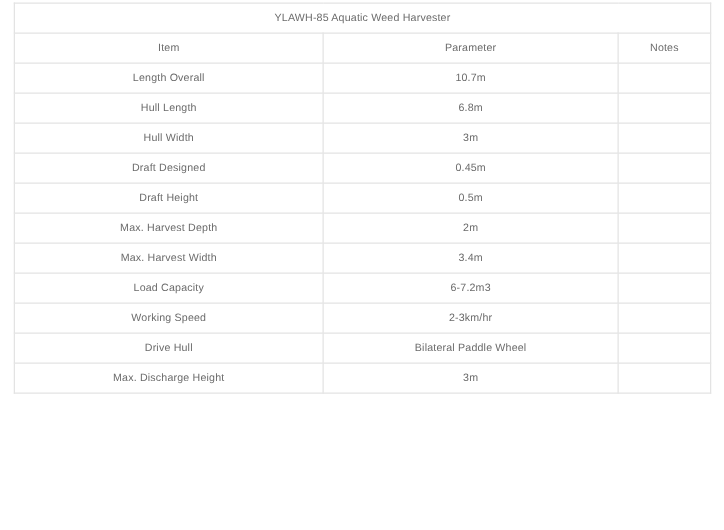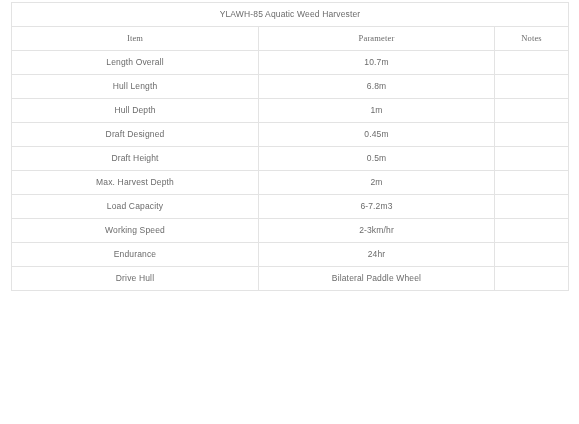--- a/index.html
+++ b/index.html
@@ -47,21 +47,20 @@
   }
   .title-cell {
     height: 22px;
     font-size: 8.5px;
     color: #6b6b6b;
   }
   .head-cell {
     height: 23px;
     font-size: 8.5px;
     color: #6b6b6b;
-    font-family: Liberation Serif, serif;
   }
   .notes-cell {
     font-size: 8.5px;
   }
 </style>
 </head>
 <body>
 
 <div class="page">
   <table class="spec-table">
@@ -84,54 +83,59 @@
         <td>Length Overall</td>
         <td>10.7m</td>
         <td class="notes-cell"></td>
       </tr>
       <tr>
         <td>Hull Length</td>
         <td>6.8m</td>
         <td class="notes-cell"></td>
       </tr>
       <tr>
-        <td>Hull Depth</td>
-        <td>1m</td>
+        <td>Hull Width</td>
+        <td>3m</td>
         <td class="notes-cell"></td>
       </tr>
       <tr>
         <td>Draft Designed</td>
         <td>0.45m</td>
         <td class="notes-cell"></td>
       </tr>
       <tr>
         <td>Draft Height</td>
         <td>0.5m</td>
         <td class="notes-cell"></td>
       </tr>
       <tr>
         <td>Max. Harvest Depth</td>
         <td>2m</td>
         <td class="notes-cell"></td>
       </tr>
       <tr>
+        <td>Max. Harvest Width</td>
+        <td>3.4m</td>
+        <td class="notes-cell"></td>
+      </tr>
+      <tr>
         <td>Load Capacity</td>
         <td>6-7.2m3</td>
         <td class="notes-cell"></td>
       </tr>
       <tr>
         <td>Working Speed</td>
         <td>2-3km/hr</td>
         <td class="notes-cell"></td>
       </tr>
       <tr>
-        <td>Endurance</td>
-        <td>24hr</td>
+        <td>Drive Hull</td>
+        <td>Bilateral Paddle Wheel</td>
         <td class="notes-cell"></td>
       </tr>
       <tr>
-        <td>Drive Hull</td>
-        <td>Bilateral Paddle Wheel</td>
+        <td>Max. Discharge Height</td>
+        <td>3m</td>
         <td class="notes-cell"></td>
       </tr>
     </tbody>
   </table>
 </div>
 
 </body></html>

